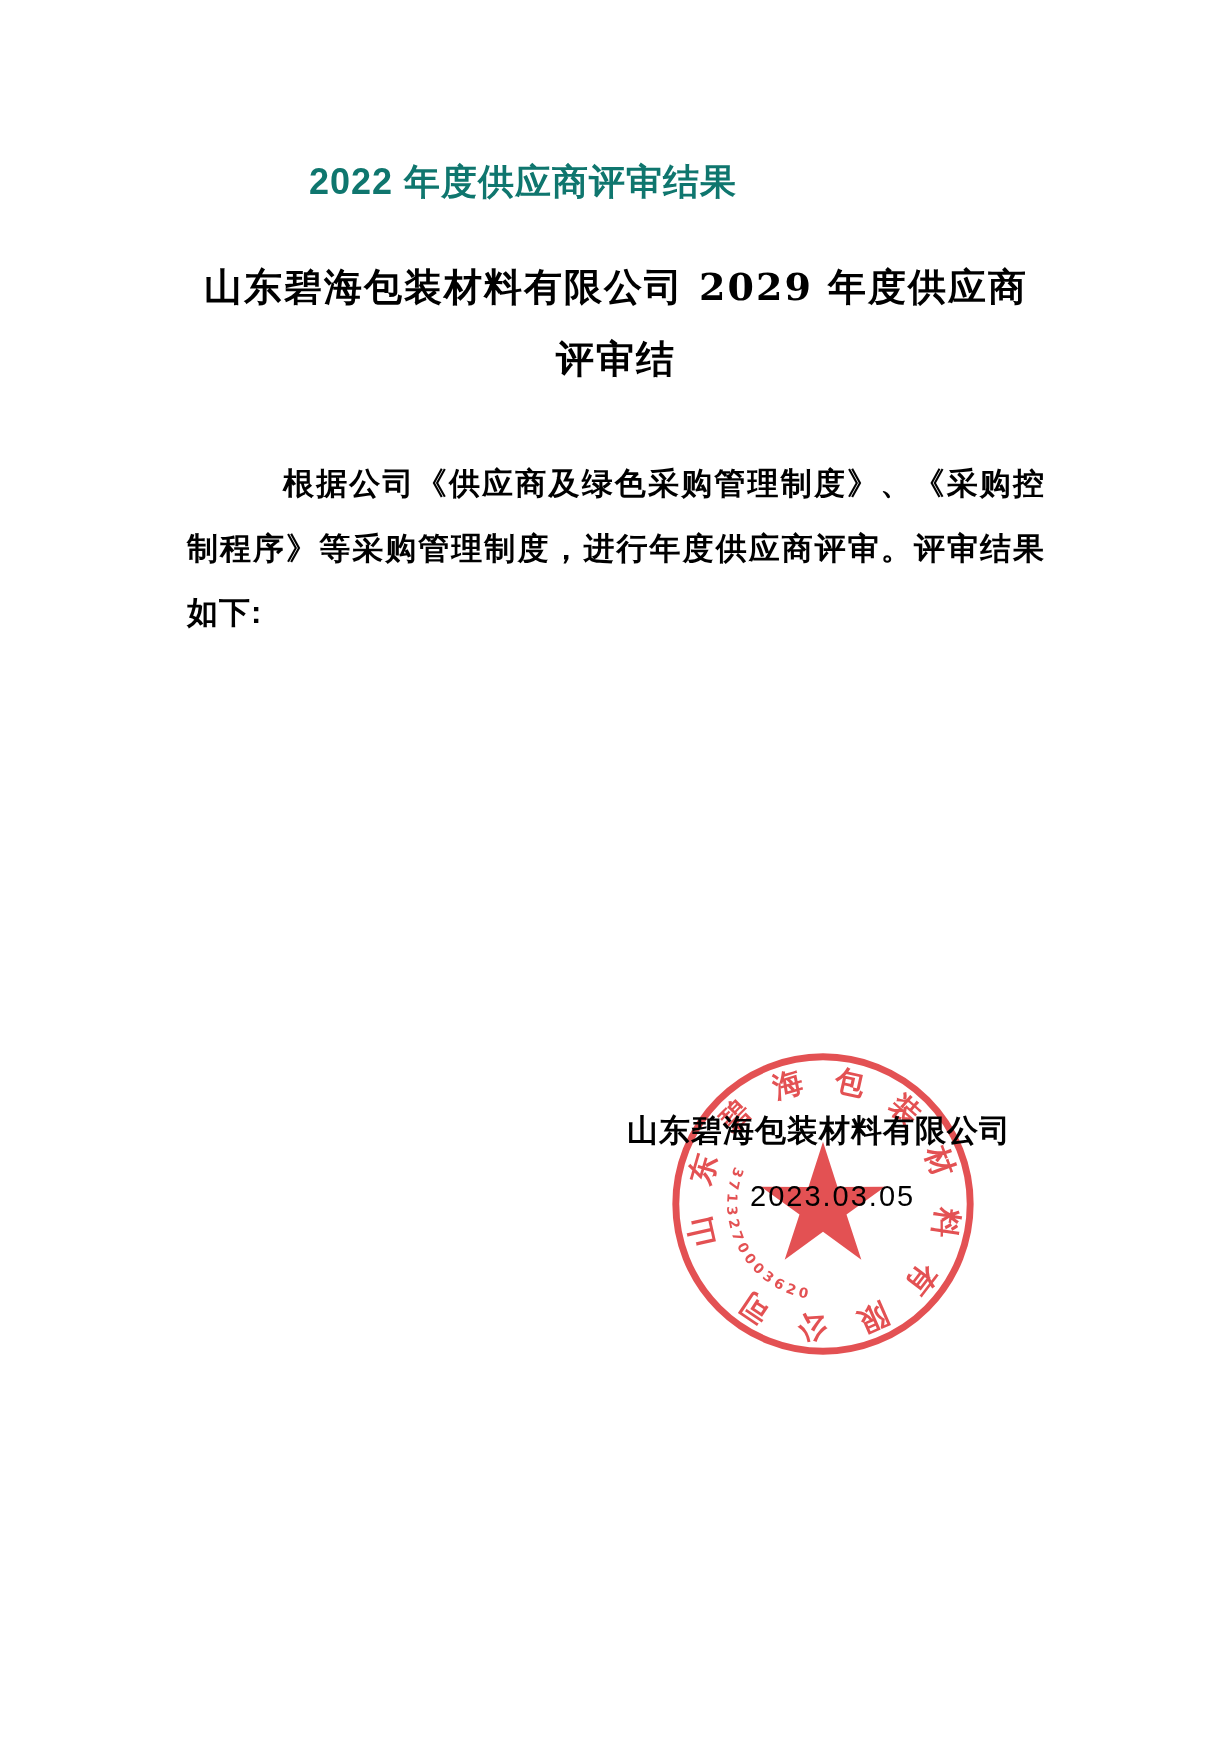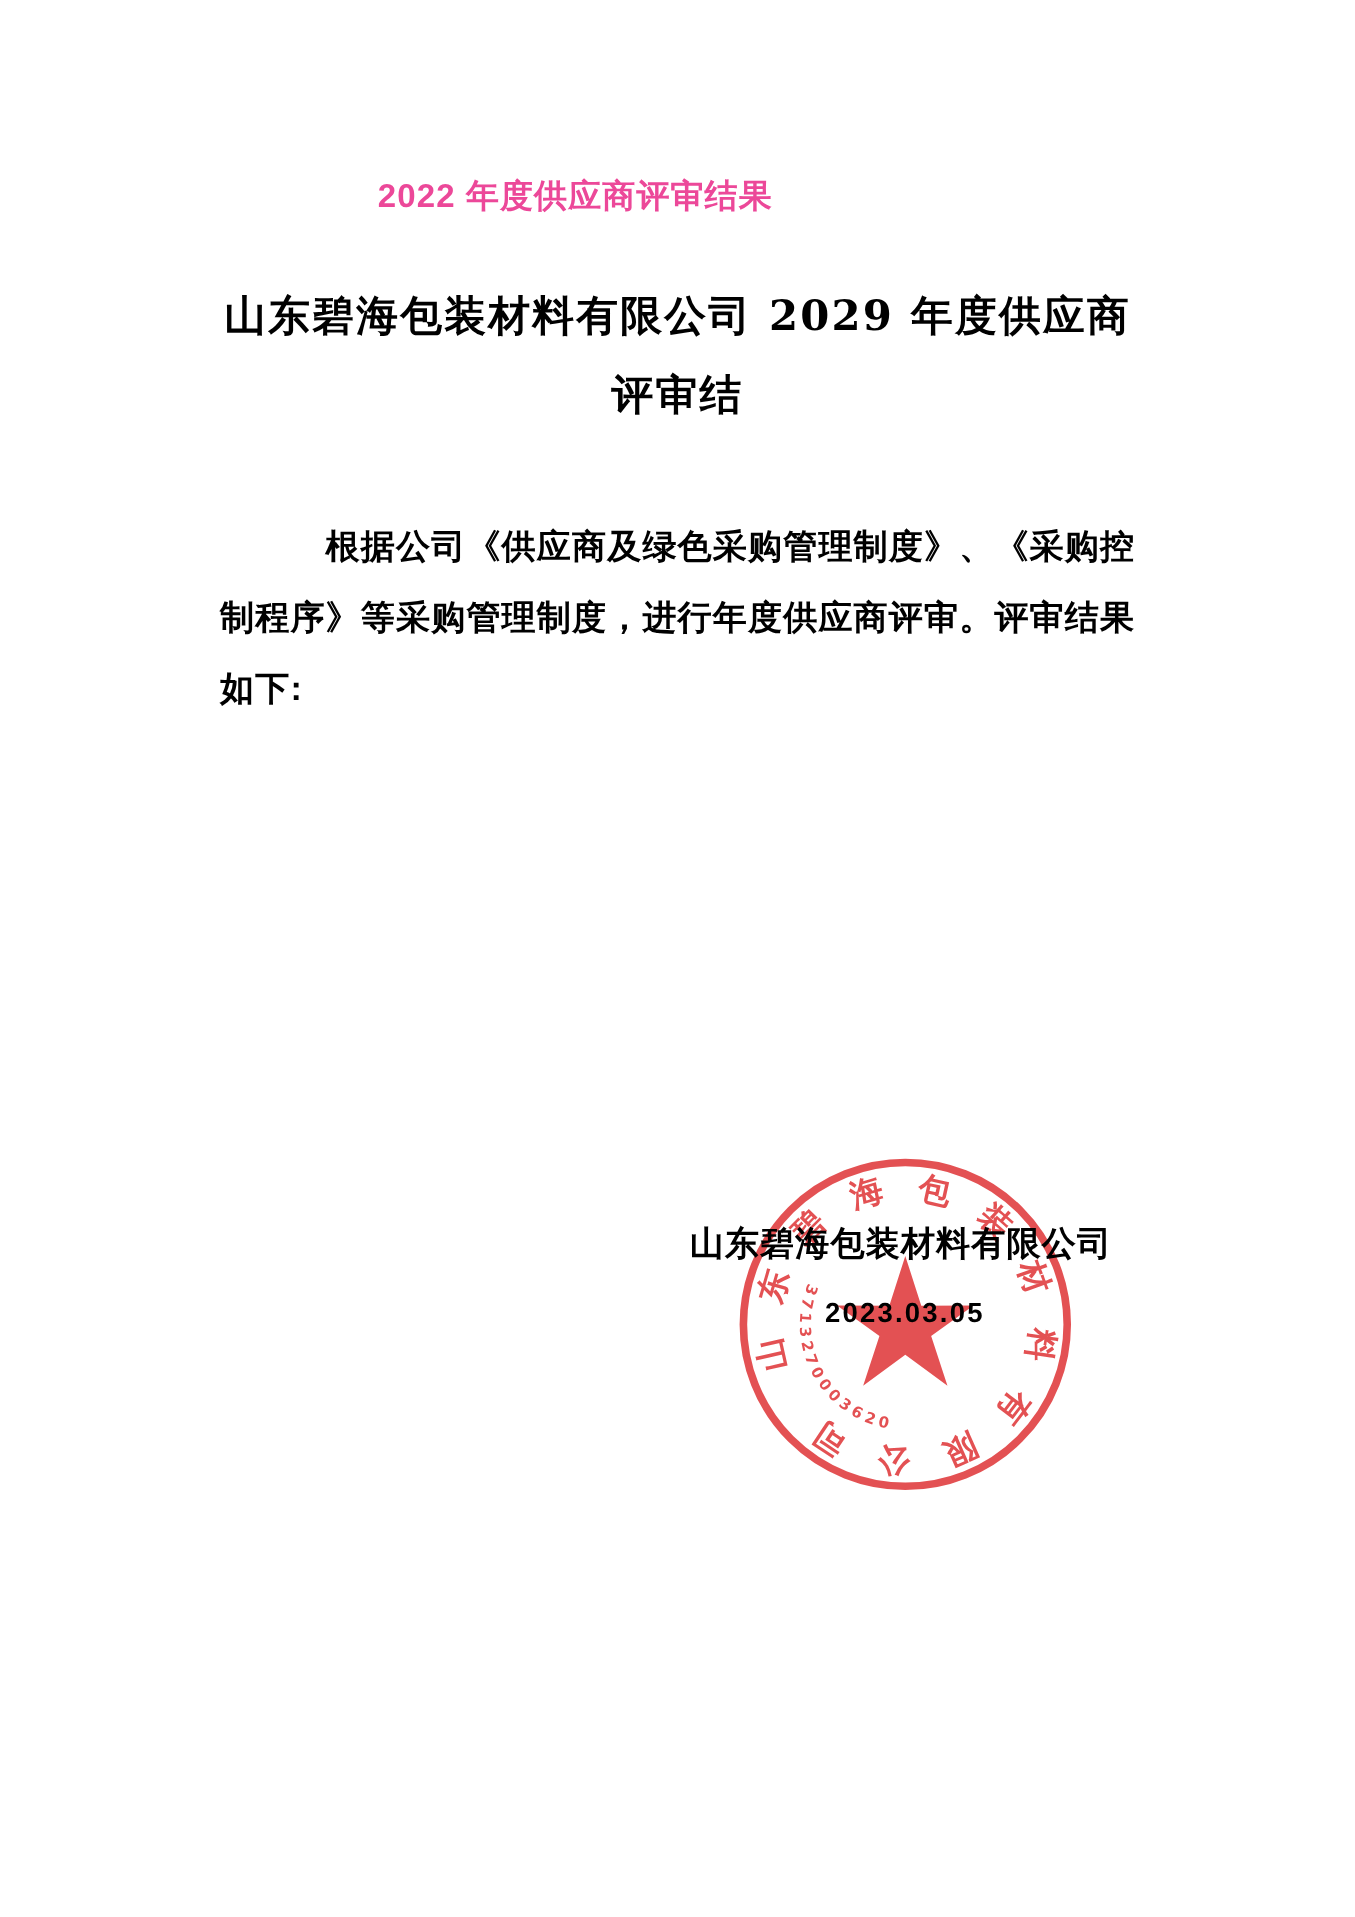--- a/index.html
+++ b/index.html
@@ -9,23 +9,23 @@
     height:1743px;
     background:#ffffff;
     overflow:hidden;
     font-family:"Liberation Sans","DejaVu Sans",sans-serif;
     color:#000;
   }
   .kicker{
     position:absolute;
     top:158px; left:0; width:1046px;
     text-align:center;
-    font-size:30px;
+    font-size:36px;
     font-weight:bold;
-    color:#ec4899;
+    color:#0f766e;
     letter-spacing:1px;
   }
   .doc-title{
     position:absolute;
     top:251px; left:186px; width:860px;
     text-align:center;
     font-family:"DejaVu Serif","Liberation Serif",serif;
     font-size:38px;
     font-weight:bold;
     line-height:72px;
@@ -34,35 +34,35 @@
   .body-text{
     position:absolute;
     top:452px; left:187px; width:858px;
     font-size:31px;
     font-weight:bold;
     line-height:64.5px;
     text-align:justify;
     text-justify:inter-character;
     letter-spacing:1px;
   }
-  .body-text p{margin:13px;}
+  .body-text p{margin:0;}
   .body-text p.indent{text-indent:96px;}
   .signature-company{
     position:absolute;
     top:1110px; left:627px;
     font-size:31px;
     font-weight:bold;
     letter-spacing:1px;
     z-index:3;
   }
   .signature-date{
     position:absolute;
     top:1180px; left:750px;
-    font-size:25px;
-    font-weight:bold;
+    font-size:29px;
+    font-weight:normal;
     letter-spacing:2px;
     z-index:3;
   }
   .seal{
     position:absolute;
     top:1041px; left:660px;
     width:326px; height:326px;
     z-index:1;
     opacity:0.88;
   }

